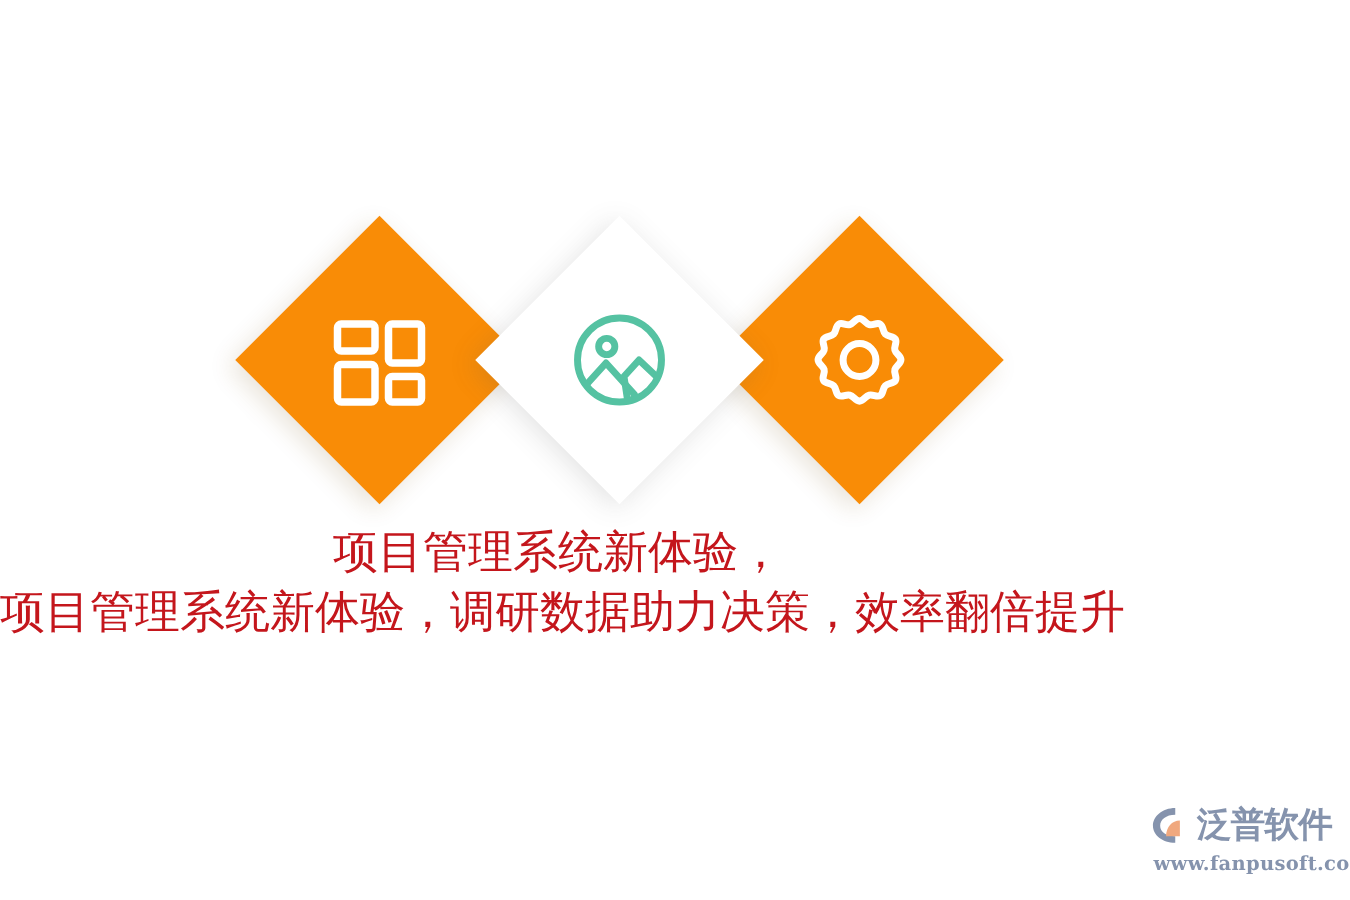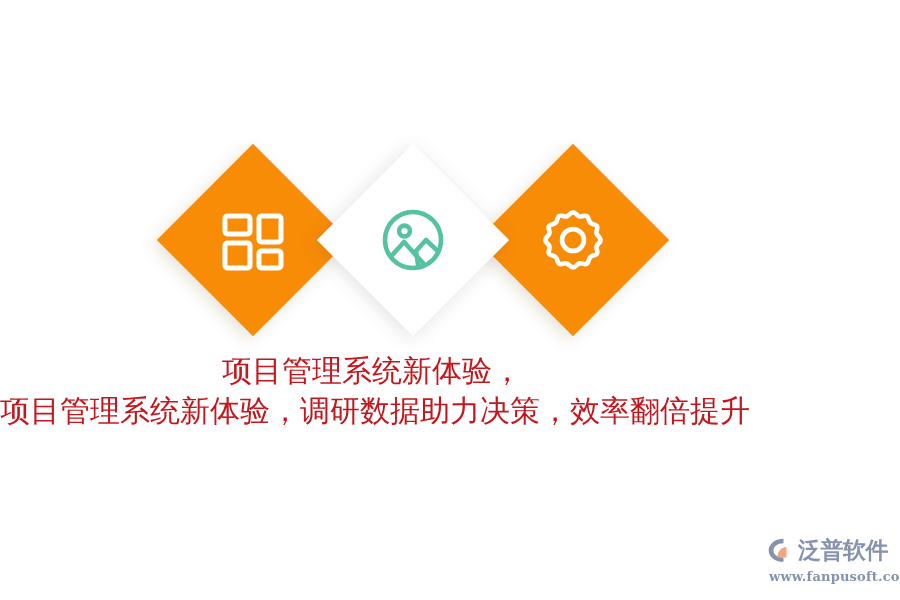--- a/index.html
+++ b/index.html
@@ -62,21 +62,21 @@
   .icon-svg { display: block; }
 
   
   .headline {
     position: absolute;
     left: 0;
     top: 351px;
     width: 744px;
     text-align: center;
     color: #c4161c;
-    font-family: Liberation Serif, serif;
+    font-family: Liberation Mono, monospace;
     font-size: 30px;
     line-height: 40px;
     font-weight: 400;
     letter-spacing: 0px;
     white-space: nowrap;
   }
   .headline-line { display: block; }
 
   
   .logo {

